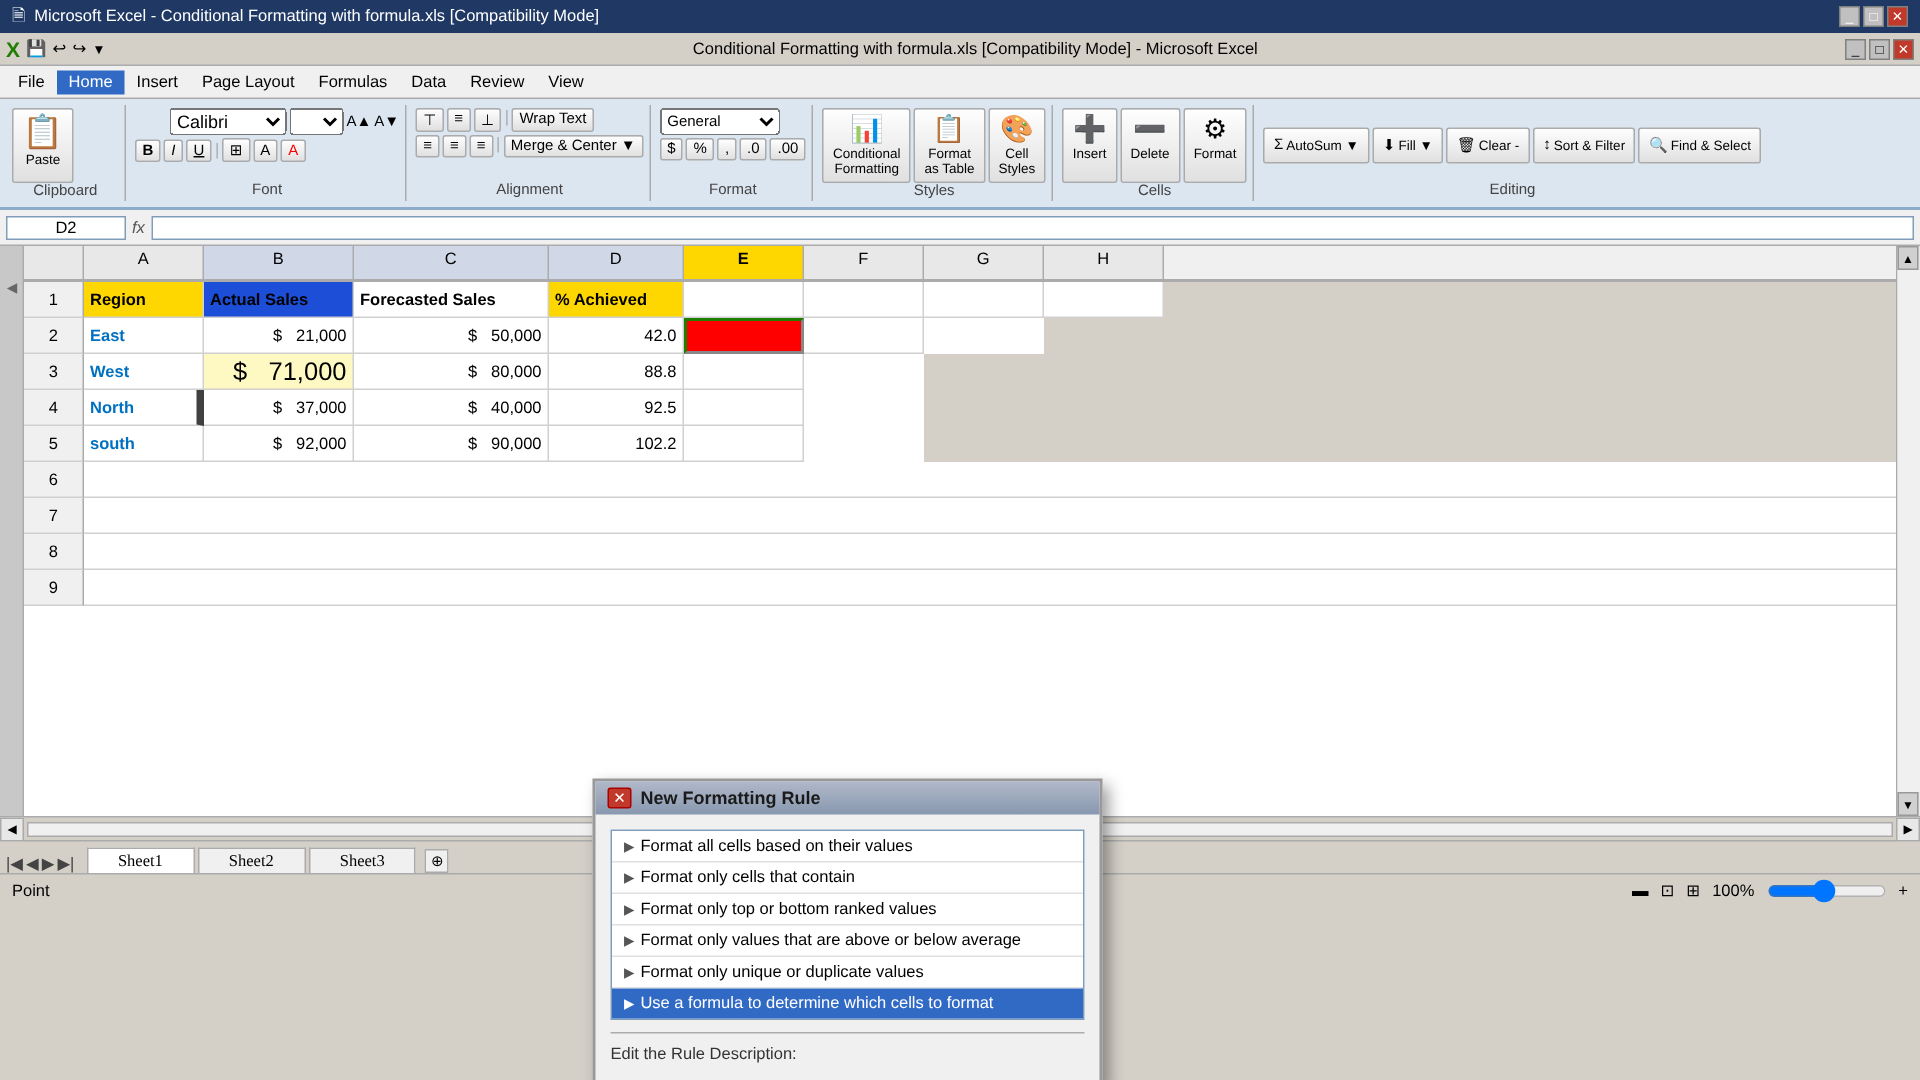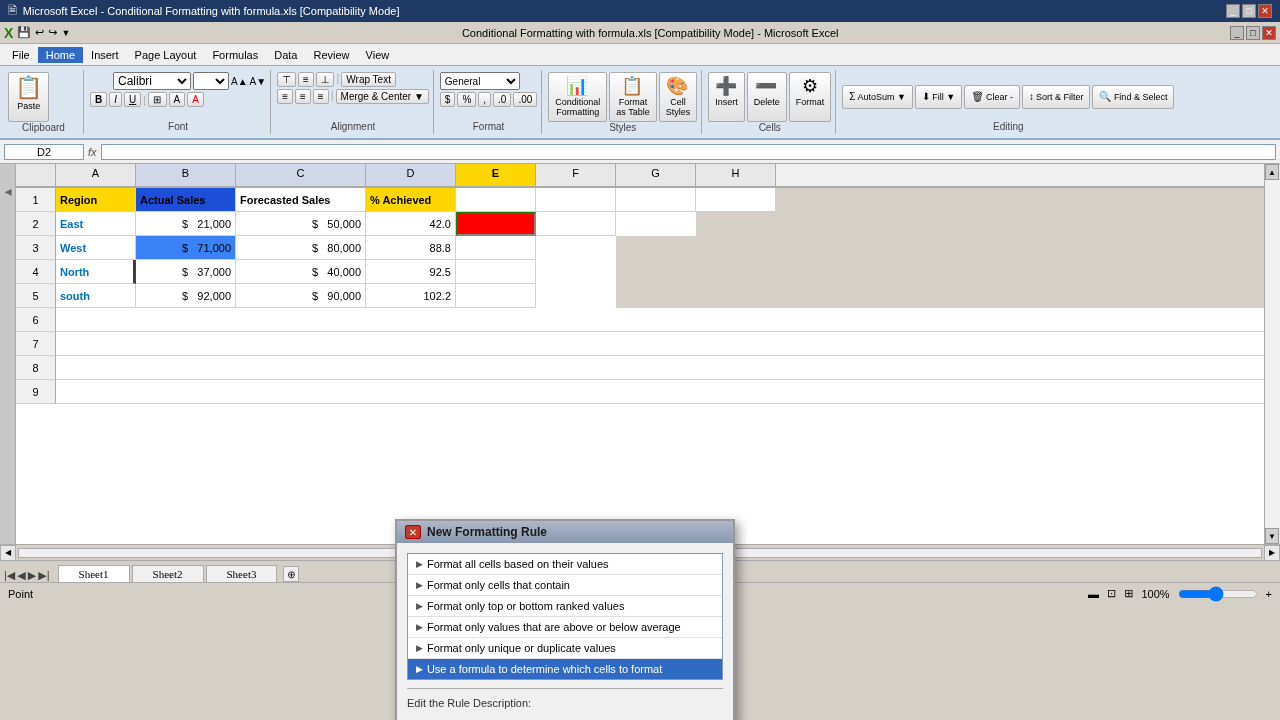--- a/index.html
+++ b/index.html
@@ -267,30 +267,30 @@
       <div style="width:130px; border-right:1px solid #d0d0d0; border-bottom:1px solid #d0d0d0; padding:0 4px; font-size:11px; background:white; display:flex; align-items:center; justify-content:flex-end;">$ &nbsp; 50,000</div>
       <div style="width:90px; border-right:1px solid #d0d0d0; border-bottom:1px solid #d0d0d0; padding:0 4px; font-size:11px; background:white; display:flex; align-items:center; justify-content:flex-end;">42.0</div>
       <div style="width:80px; border-right:2px solid #888; border-bottom:2px solid #888; border-top:2px solid #1f7e00; border-left:2px solid #1f7e00; background:#ff0000; display:flex; align-items:center;"></div>
       <div style="width:80px; border-right:1px solid #d0d0d0; border-bottom:1px solid #d0d0d0; background:white;"></div>
       <div style="width:80px; background:white;"></div>
     </div>
 
     <div style="display:flex; height:24px;">
       <div style="width:40px; text-align:center; border-right:1px solid #ababab; border-bottom:1px solid #d0d0d0; font-size:11px; background:#f0f0f0; display:flex; align-items:center; justify-content:center;">3</div>
       <div style="width:80px; border-right:1px solid #d0d0d0; border-bottom:1px solid #d0d0d0; padding:0 4px; font-size:11px; color:#0070c0; font-weight:bold; background:white; display:flex; align-items:center;">West</div>
-      <div style="width:100px; border-right:1px solid #d0d0d0; border-bottom:1px solid #d0d0d0; padding:0 4px; font-size:11px; background:#3b82f6; display:flex; align-items:center; justify-content:flex-end;">$ &nbsp; 71,000</div>
+      <div style="width:100px; border-right:1px solid #d0d0d0; border-bottom:1px solid #d0d0d0; padding:0 4px; font-size:17px; background:#fef9c3; display:flex; align-items:center; justify-content:flex-end;">$ &nbsp; 71,000</div>
       <div style="width:130px; border-right:1px solid #d0d0d0; border-bottom:1px solid #d0d0d0; padding:0 4px; font-size:11px; background:white; display:flex; align-items:center; justify-content:flex-end;">$ &nbsp; 80,000</div>
       <div style="width:90px; border-right:1px solid #d0d0d0; border-bottom:1px solid #d0d0d0; padding:0 4px; font-size:11px; background:white; display:flex; align-items:center; justify-content:flex-end;">88.8</div>
       <div style="width:80px; border-right:1px solid #d0d0d0; border-bottom:1px solid #d0d0d0; background:white;"></div>
       <div style="width:80px; background:white;"></div>
     </div>
 
     <div style="display:flex; height:24px;">
       <div style="width:40px; text-align:center; border-right:1px solid #ababab; border-bottom:1px solid #d0d0d0; font-size:11px; background:#f0f0f0; display:flex; align-items:center; justify-content:center;">4</div>
-      <div style="width:80px; border-right:3px solid #404040; border-bottom:1px solid #d0d0d0; padding:0 4px; font-size:11px; color:#0070c0; font-weight:bold; background:white; display:flex; align-items:center;">North</div>
+      <div style="width:80px; border-right:5px solid #404040; border-bottom:1px solid #d0d0d0; padding:0 4px; font-size:11px; color:#0070c0; font-weight:bold; background:white; display:flex; align-items:center;">North</div>
       <div style="width:100px; border-right:1px solid #d0d0d0; border-bottom:1px solid #d0d0d0; padding:0 4px; font-size:11px; background:white; display:flex; align-items:center; justify-content:flex-end;">$ &nbsp; 37,000</div>
       <div style="width:130px; border-right:1px solid #d0d0d0; border-bottom:1px solid #d0d0d0; padding:0 4px; font-size:11px; background:white; display:flex; align-items:center; justify-content:flex-end;">$ &nbsp; 40,000</div>
       <div style="width:90px; border-right:1px solid #d0d0d0; border-bottom:1px solid #d0d0d0; padding:0 4px; font-size:11px; background:white; display:flex; align-items:center; justify-content:flex-end;">92.5</div>
       <div style="width:80px; border-right:1px solid #d0d0d0; border-bottom:1px solid #d0d0d0; background:white;"></div>
       <div style="width:80px; background:white;"></div>
     </div>
 
     <div style="display:flex; height:24px;">
       <div style="width:40px; text-align:center; border-right:1px solid #ababab; border-bottom:1px solid #d0d0d0; font-size:11px; background:#f0f0f0; display:flex; align-items:center; justify-content:center;">5</div>
       <div style="width:80px; border-right:1px solid #d0d0d0; border-bottom:1px solid #d0d0d0; padding:0 4px; font-size:11px; color:#0070c0; font-weight:bold; background:white; display:flex; align-items:center;">south</div>

